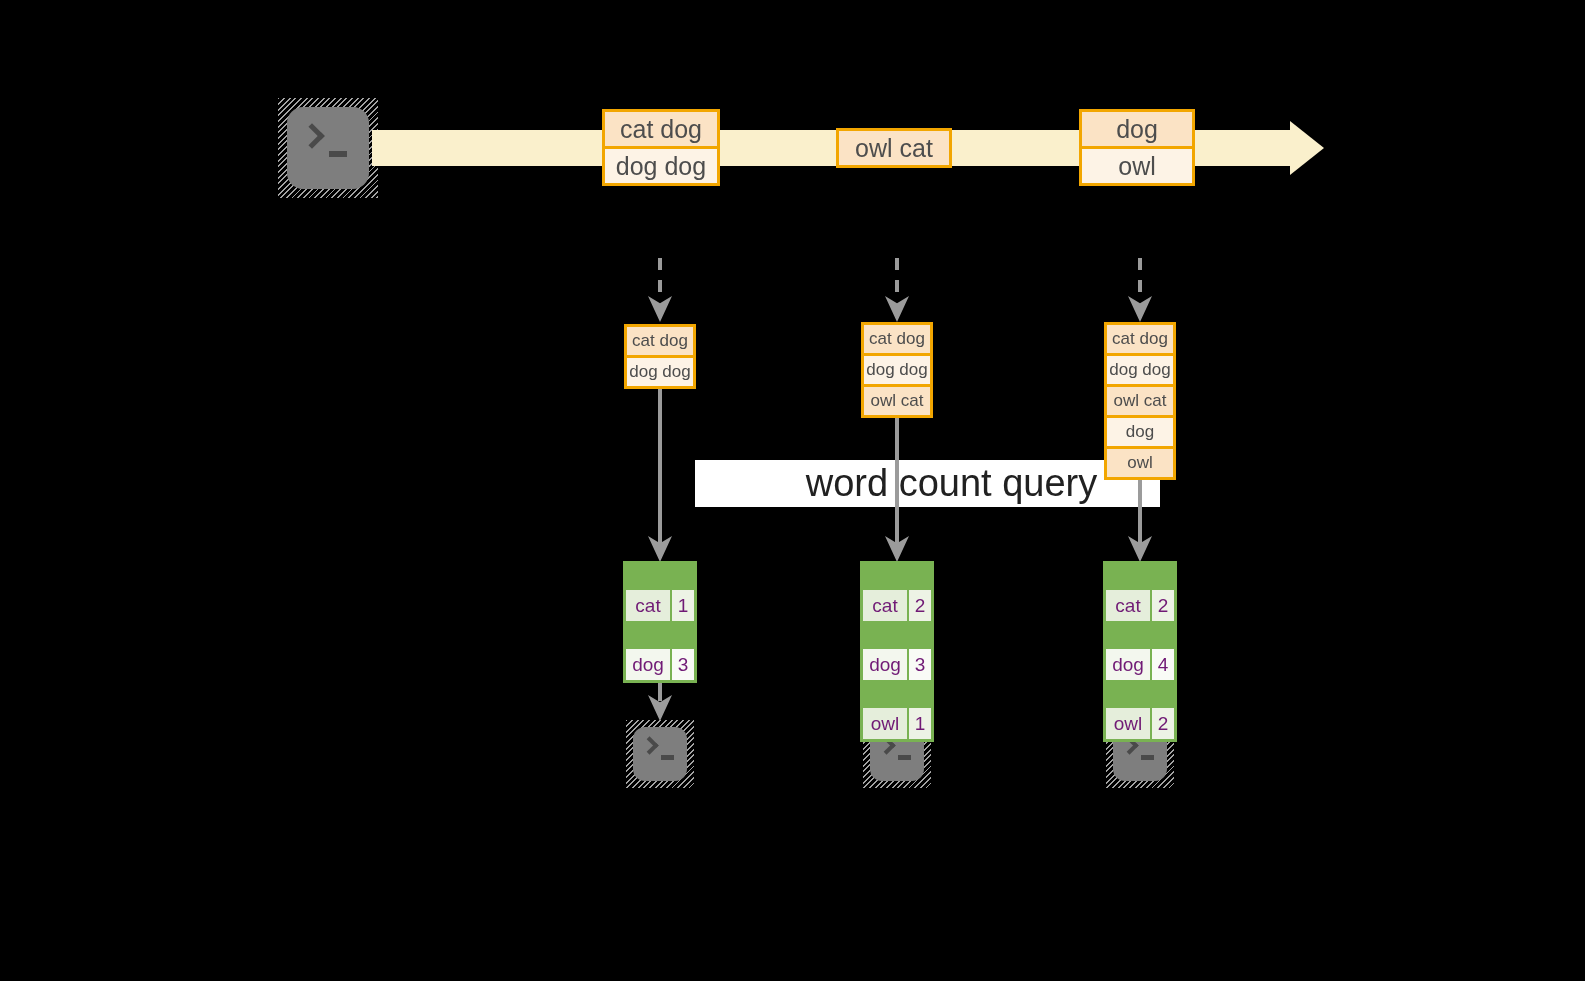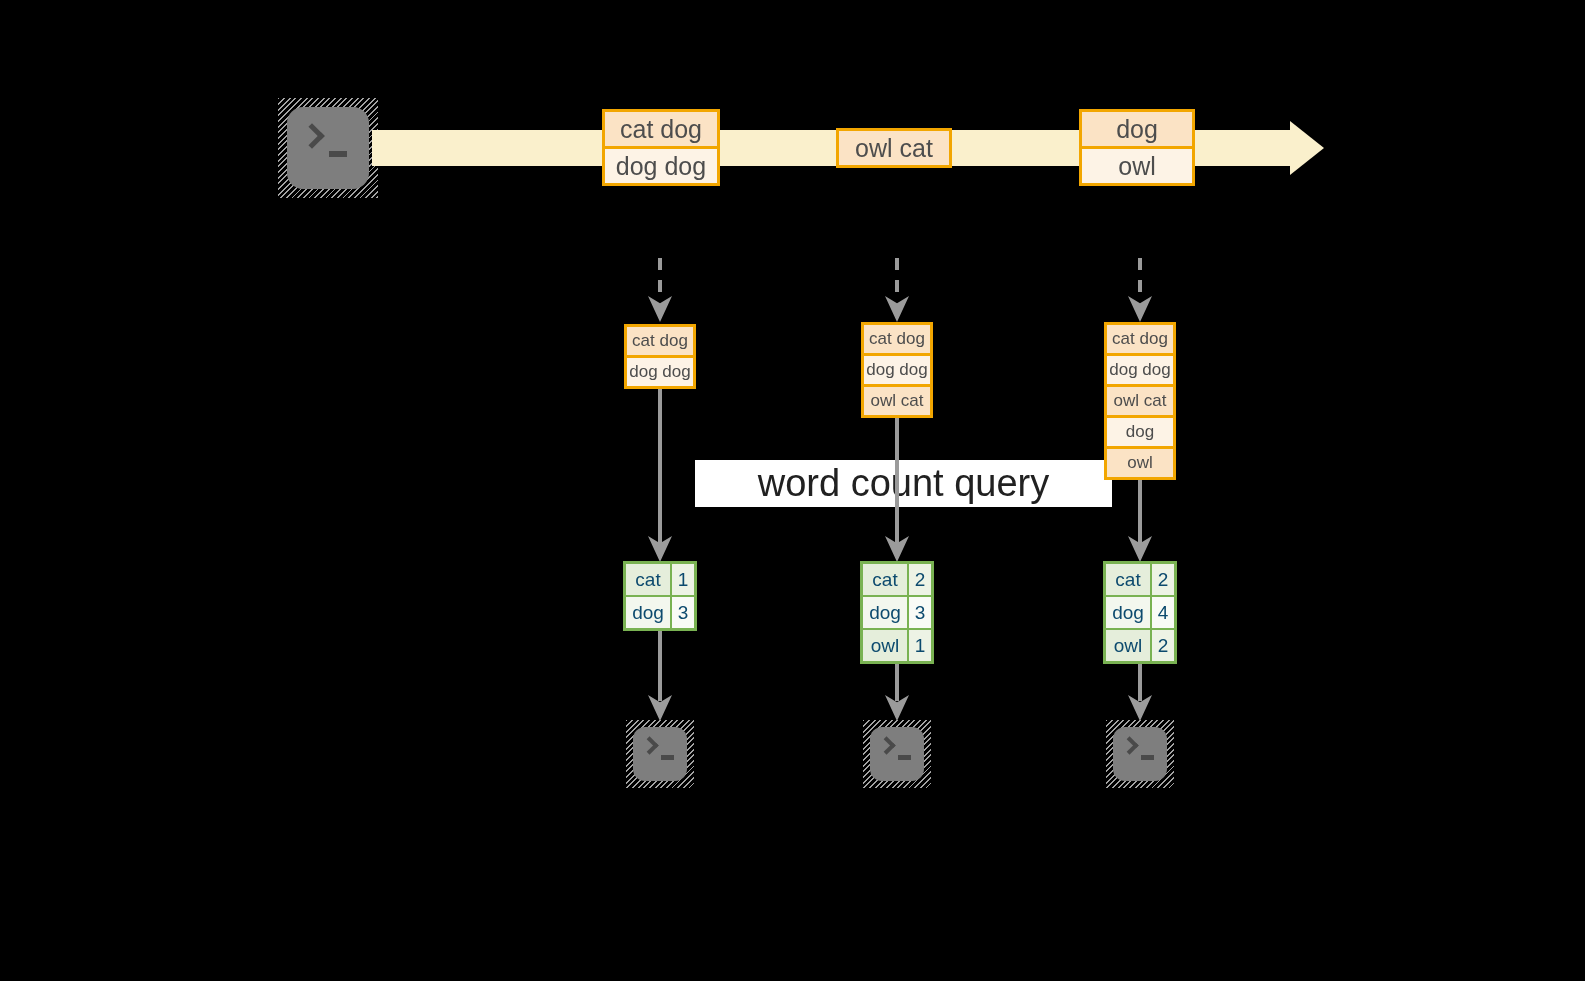--- a/index.html
+++ b/index.html
@@ -44,27 +44,27 @@
 
   
   .dline{position:absolute;width:4px;
     background:repeating-linear-gradient(180deg,#9b9b9b 0 12px,transparent 12px 22px);}
   .sline{position:absolute;width:4px;background:#9b9b9b;z-index:2;}
   .ahead{position:absolute;width:24px;height:26px;background:#9b9b9b;z-index:2;
     clip-path:polygon(50% 100%,0 0,50% 28%,100% 0);}
 
   
   .query{position:absolute;left:695px;top:460px;width:417px;height:47px;background:#ffffff;z-index:1;
-    display:flex;align-items:center;justify-content:center;color:#212121;font-size:38px;}
+    display:flex;align-items:center;justify-content:center;color:#212121;font-size:38px;padding-left:48px;}
 
   
   .wct{position:absolute;z-index:3;background:#79b252;padding:3px;
     display:grid;grid-template-columns:44px 22px;gap:2px;}
   .wct .c{height:31px;display:flex;align-items:center;justify-content:center;
-    color:#0c4a6e;font-size:19px;}
+    color:#701a75;font-size:19px;margin-top:26px;}
   .wct .r1w{background:#e5eedb;} .wct .r1n{background:#edf3e5;}
   .wct .r2w{background:#f3f7ee;} .wct .r2n{background:#f9fbf6;}
   .wct .r3w{background:#e5eedb;} .wct .r3n{background:#edf3e5;}
 </style>
 </head>
 <body>
 
 <div class="stage">
 
   <div class="term big" style="left:278px;top:98px;width:100px;height:100px;">

